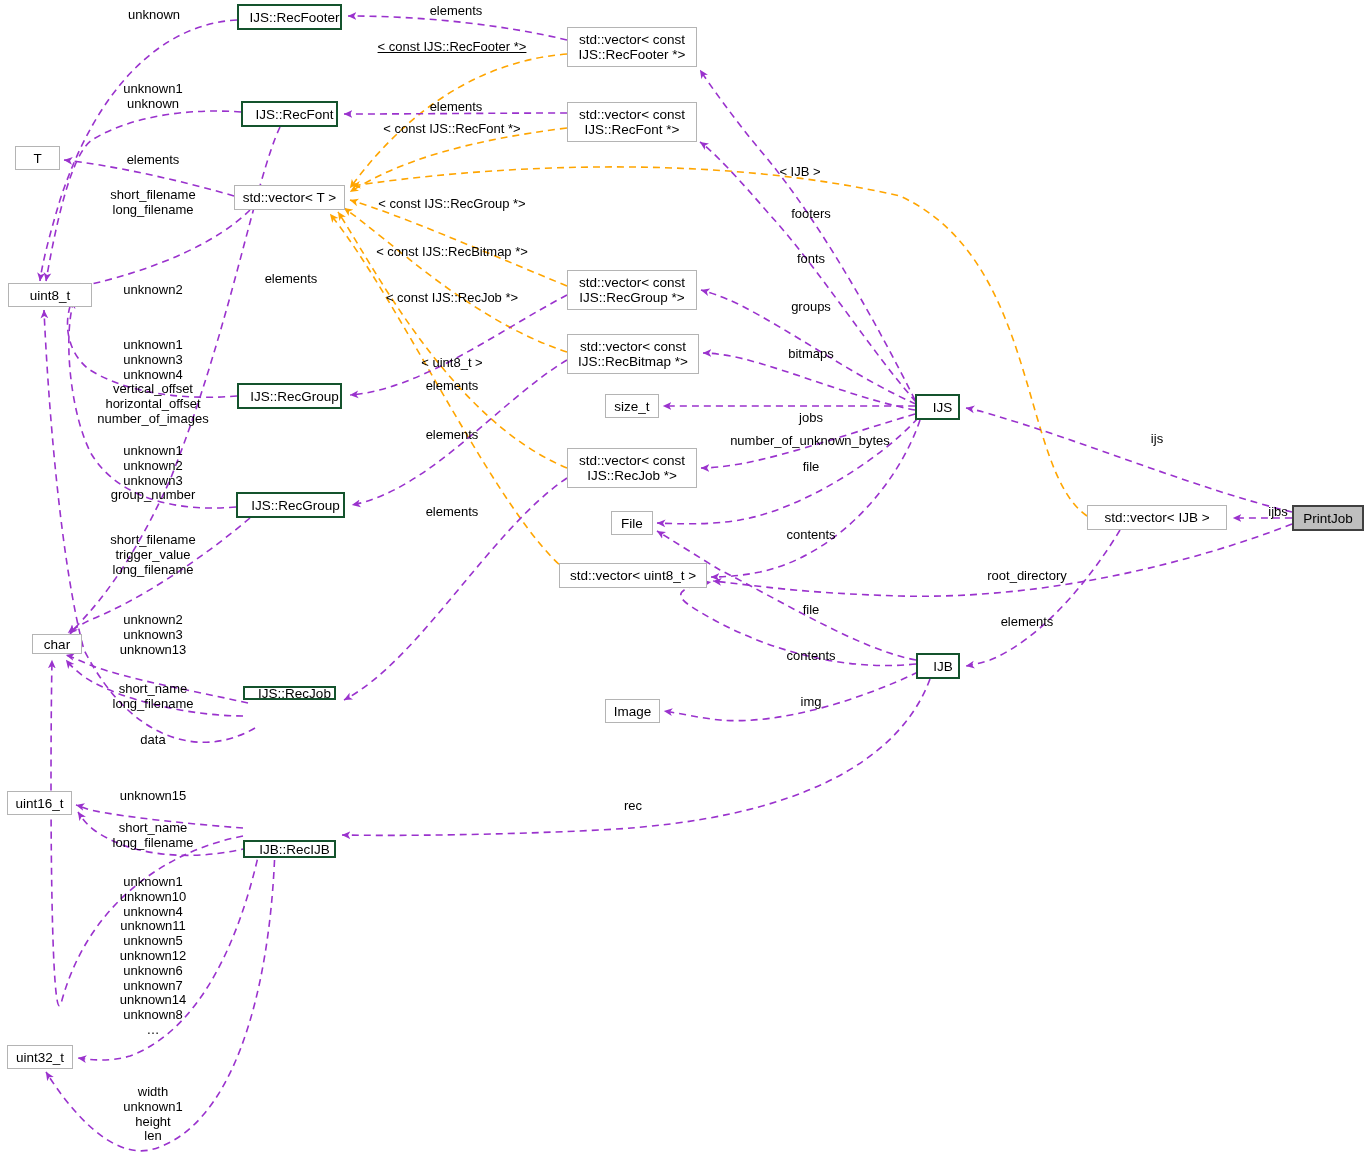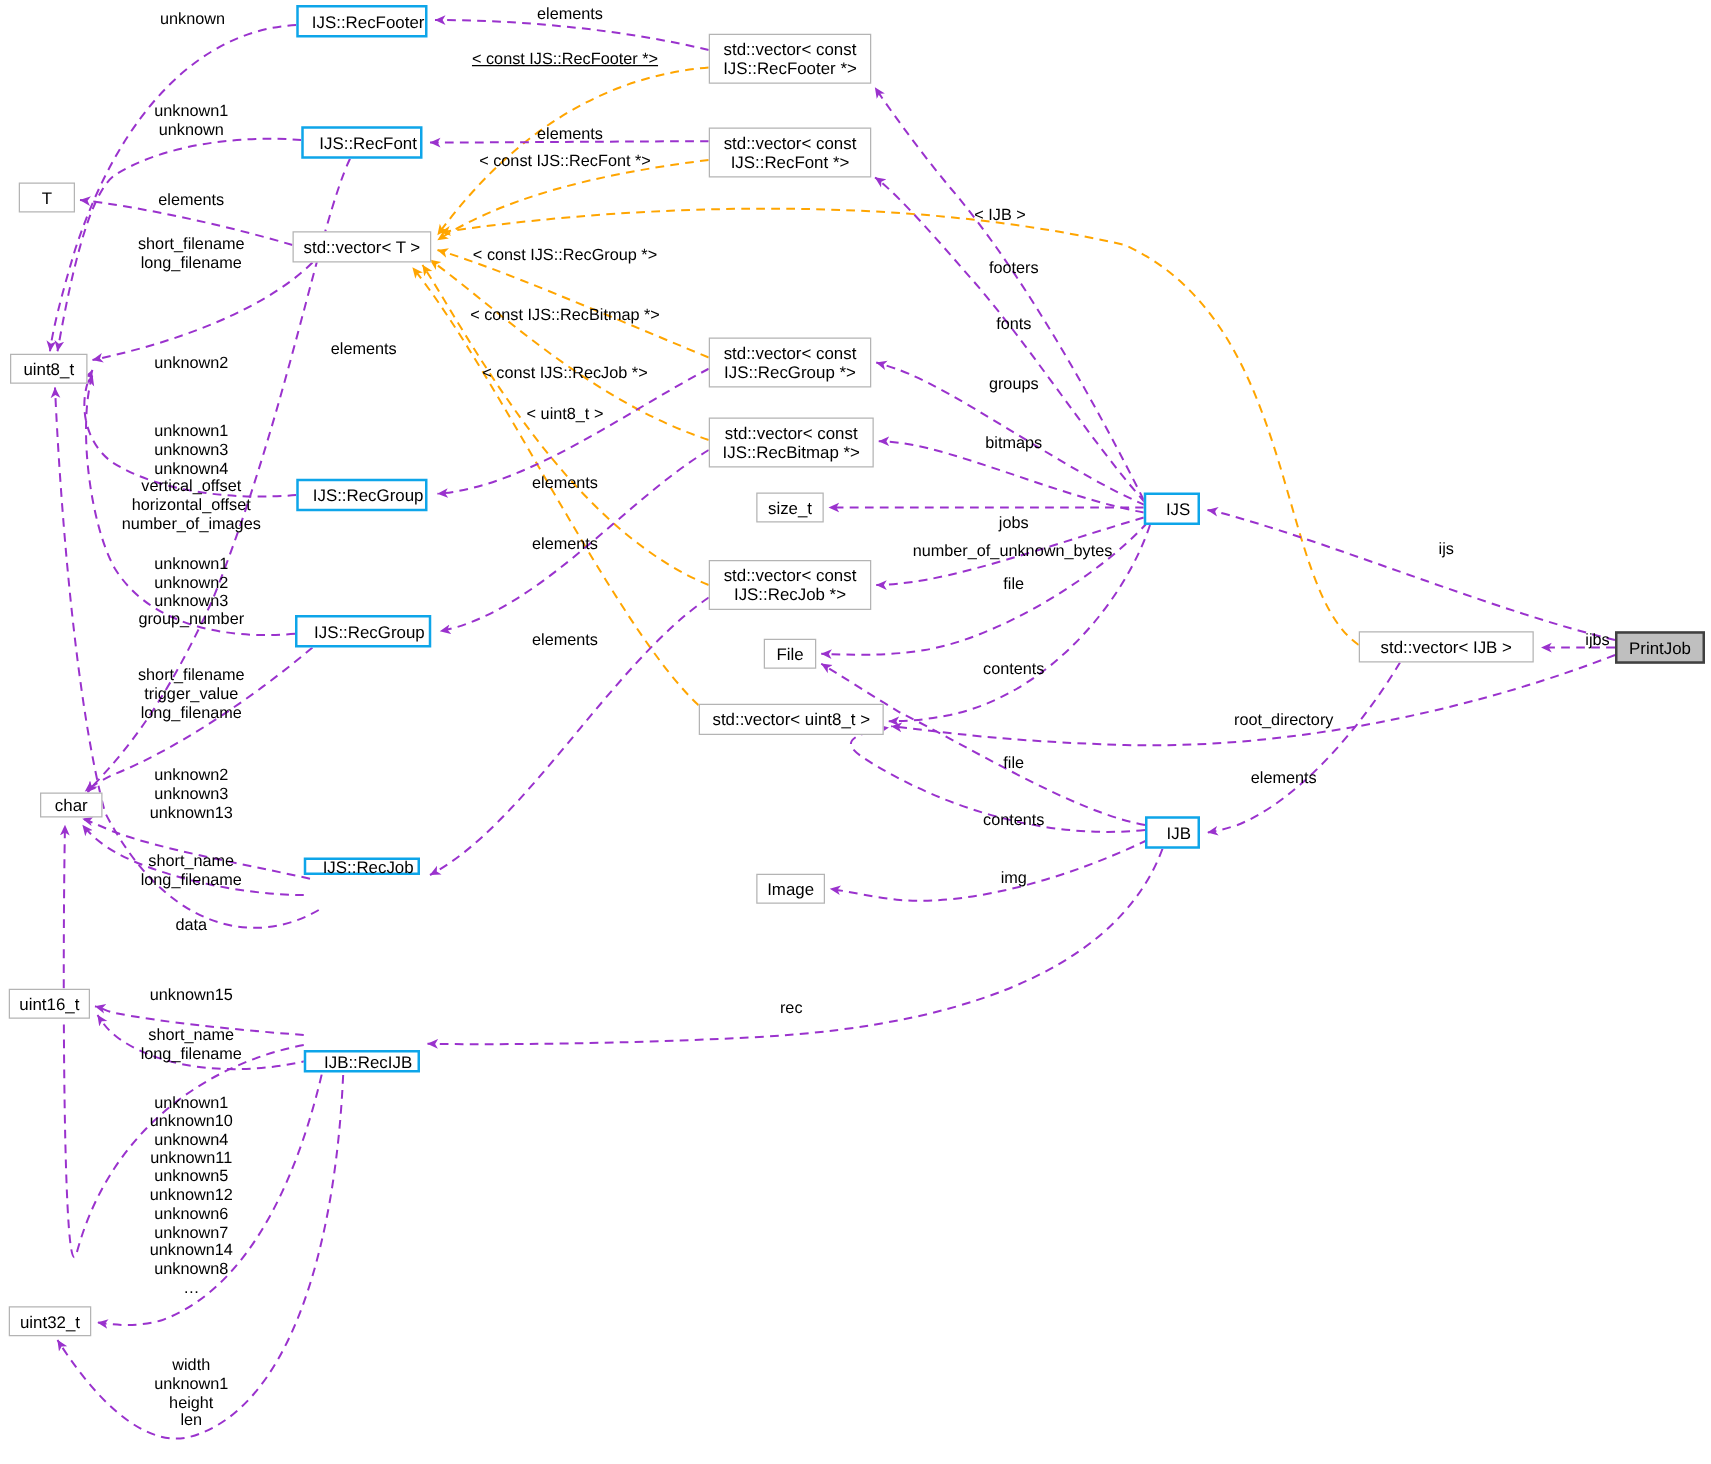--- a/index.html
+++ b/index.html
@@ -40,21 +40,21 @@
     background: #ffffff;
     white-space: pre-line;
     z-index: 5;
   }
   
   .node.plain {
     border: 1px solid #b4b4b4;
   }
   
   .node.strong {
-    border: 2px solid #0ea5e9;
+    border: 2px solid #14532d;
     padding-left: 10px;
   }
   
   .node.root {
     border: 2px solid #404040;
     background: #bfbfbf;
     text-align: center;
   }
   
   .elabel {
@@ -185,21 +185,21 @@
 
   <div class="node strong" style="left:241px;top:101px;width:97px;height:26px;">IJS::RecFont</div>
 
   <div class="node plain" style="left:567px;top:102px;width:130px;height:40px;">std::vector&lt; const
 IJS::RecFont *&gt;</div>
 
   <div class="node plain" style="left:15px;top:146px;width:45px;height:24px;">T</div>
 
   <div class="node plain" style="left:234px;top:185px;width:111px;height:25px;">std::vector&lt; T &gt;</div>
 
-  <div class="node plain" style="left:8px;top:283px;width:62px;height:24px;">uint8_t</div>
+  <div class="node plain" style="left:8px;top:283px;width:84px;height:24px;">uint8_t</div>
 
   <div class="node plain" style="left:567px;top:270px;width:130px;height:40px;">std::vector&lt; const
 IJS::RecGroup *&gt;</div>
 
   <div class="node plain" style="left:567px;top:334px;width:132px;height:40px;">std::vector&lt; const
 IJS::RecBitmap *&gt;</div>
 
   <div class="node strong" style="left:237px;top:383px;width:105px;height:26px;">IJS::RecGroup</div>
 
   <div class="node plain" style="left:605px;top:394px;width:54px;height:24px;">size_t</div>
@@ -251,21 +251,21 @@
   <div class="elabel" style="left:291px;top:272px;">elements</div>
   <div class="elabel" style="left:153px;top:283px;">unknown2</div>
   <div class="elabel" style="left:452px;top:291px;">&lt; const IJS::RecJob *&gt;</div>
   <div class="elabel" style="left:811px;top:300px;">groups</div>
   <div class="elabel multi" style="left:153px;top:338px;">unknown1
 unknown3
 unknown4
 vertical_offset
 horizontal_offset
 number_of_images</div>
-  <div class="elabel" style="left:452px;top:324px;">&lt; uint8_t &gt;</div>
+  <div class="elabel" style="left:452px;top:356px;">&lt; uint8_t &gt;</div>
   <div class="elabel" style="left:811px;top:347px;">bitmaps</div>
   <div class="elabel" style="left:452px;top:379px;">elements</div>
   <div class="elabel" style="left:810px;top:390px;margin-top:44px;">number_of_unknown_bytes</div>
   <div class="elabel" style="left:811px;top:411px;">jobs</div>
   <div class="elabel" style="left:452px;top:428px;">elements</div>
   <div class="elabel" style="left:1157px;top:432px;">ijs</div>
   <div class="elabel multi" style="left:153px;top:444px;">unknown1
 unknown2
 unknown3
 group_number</div>

